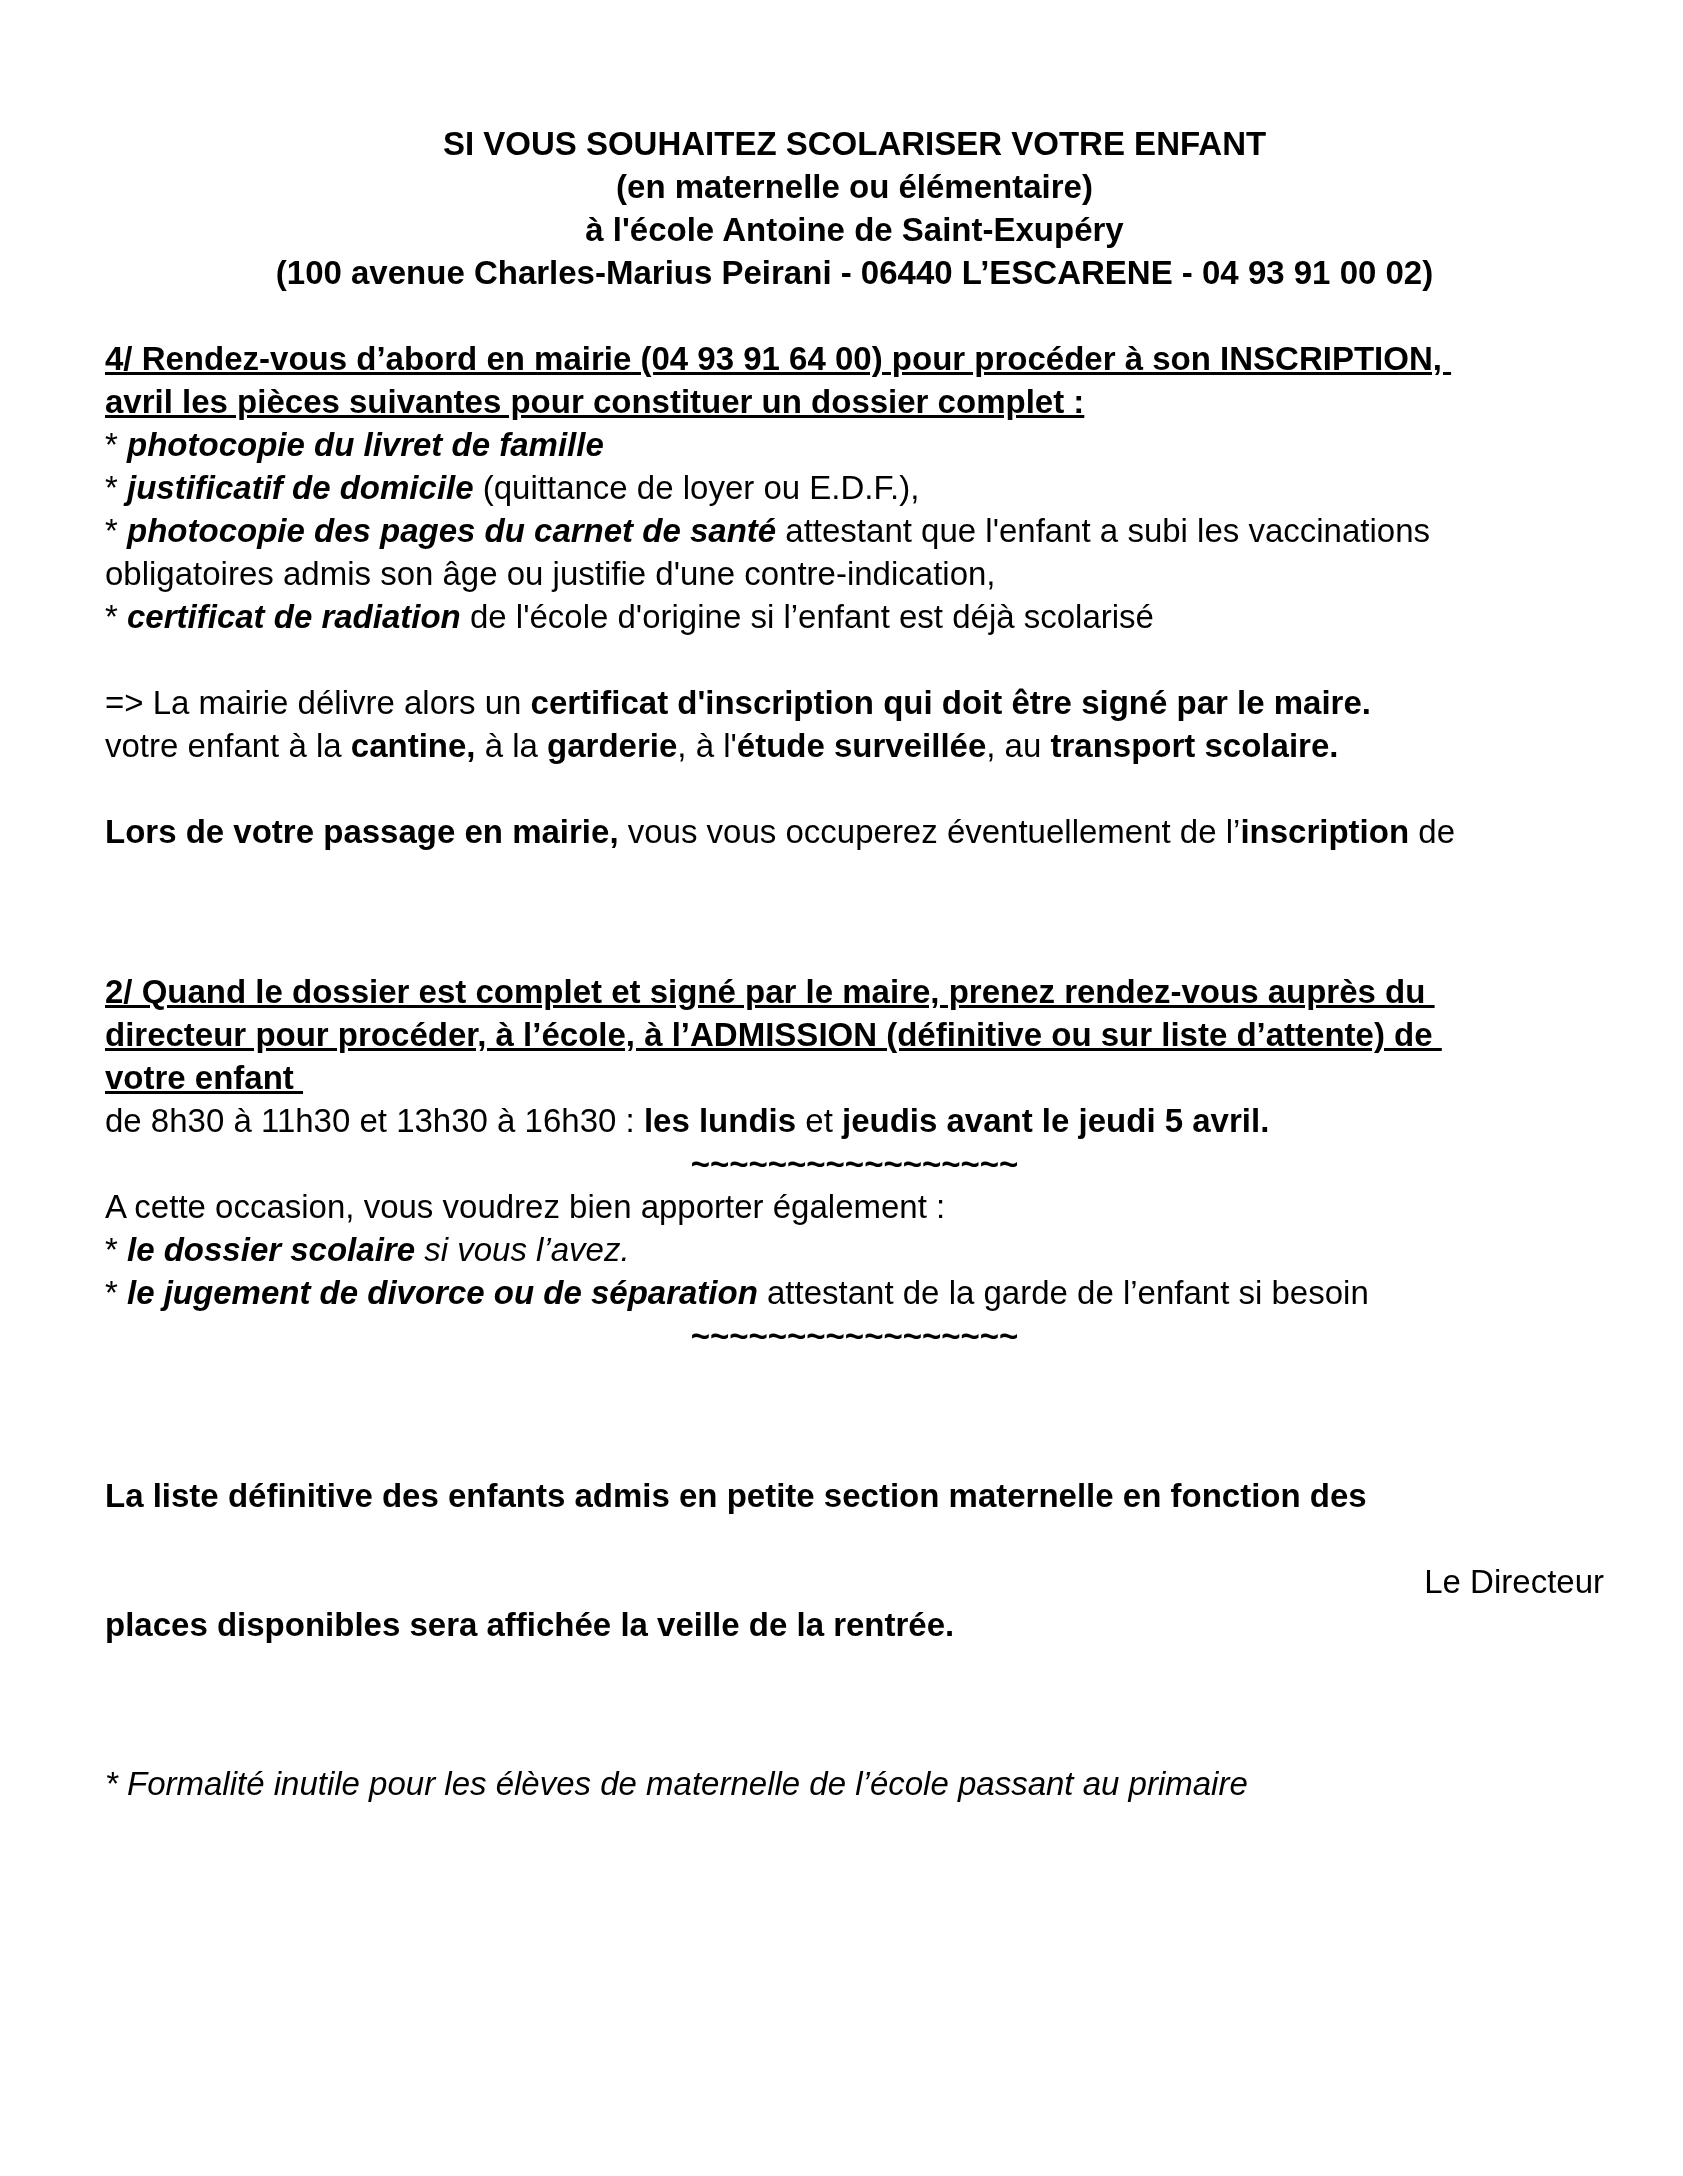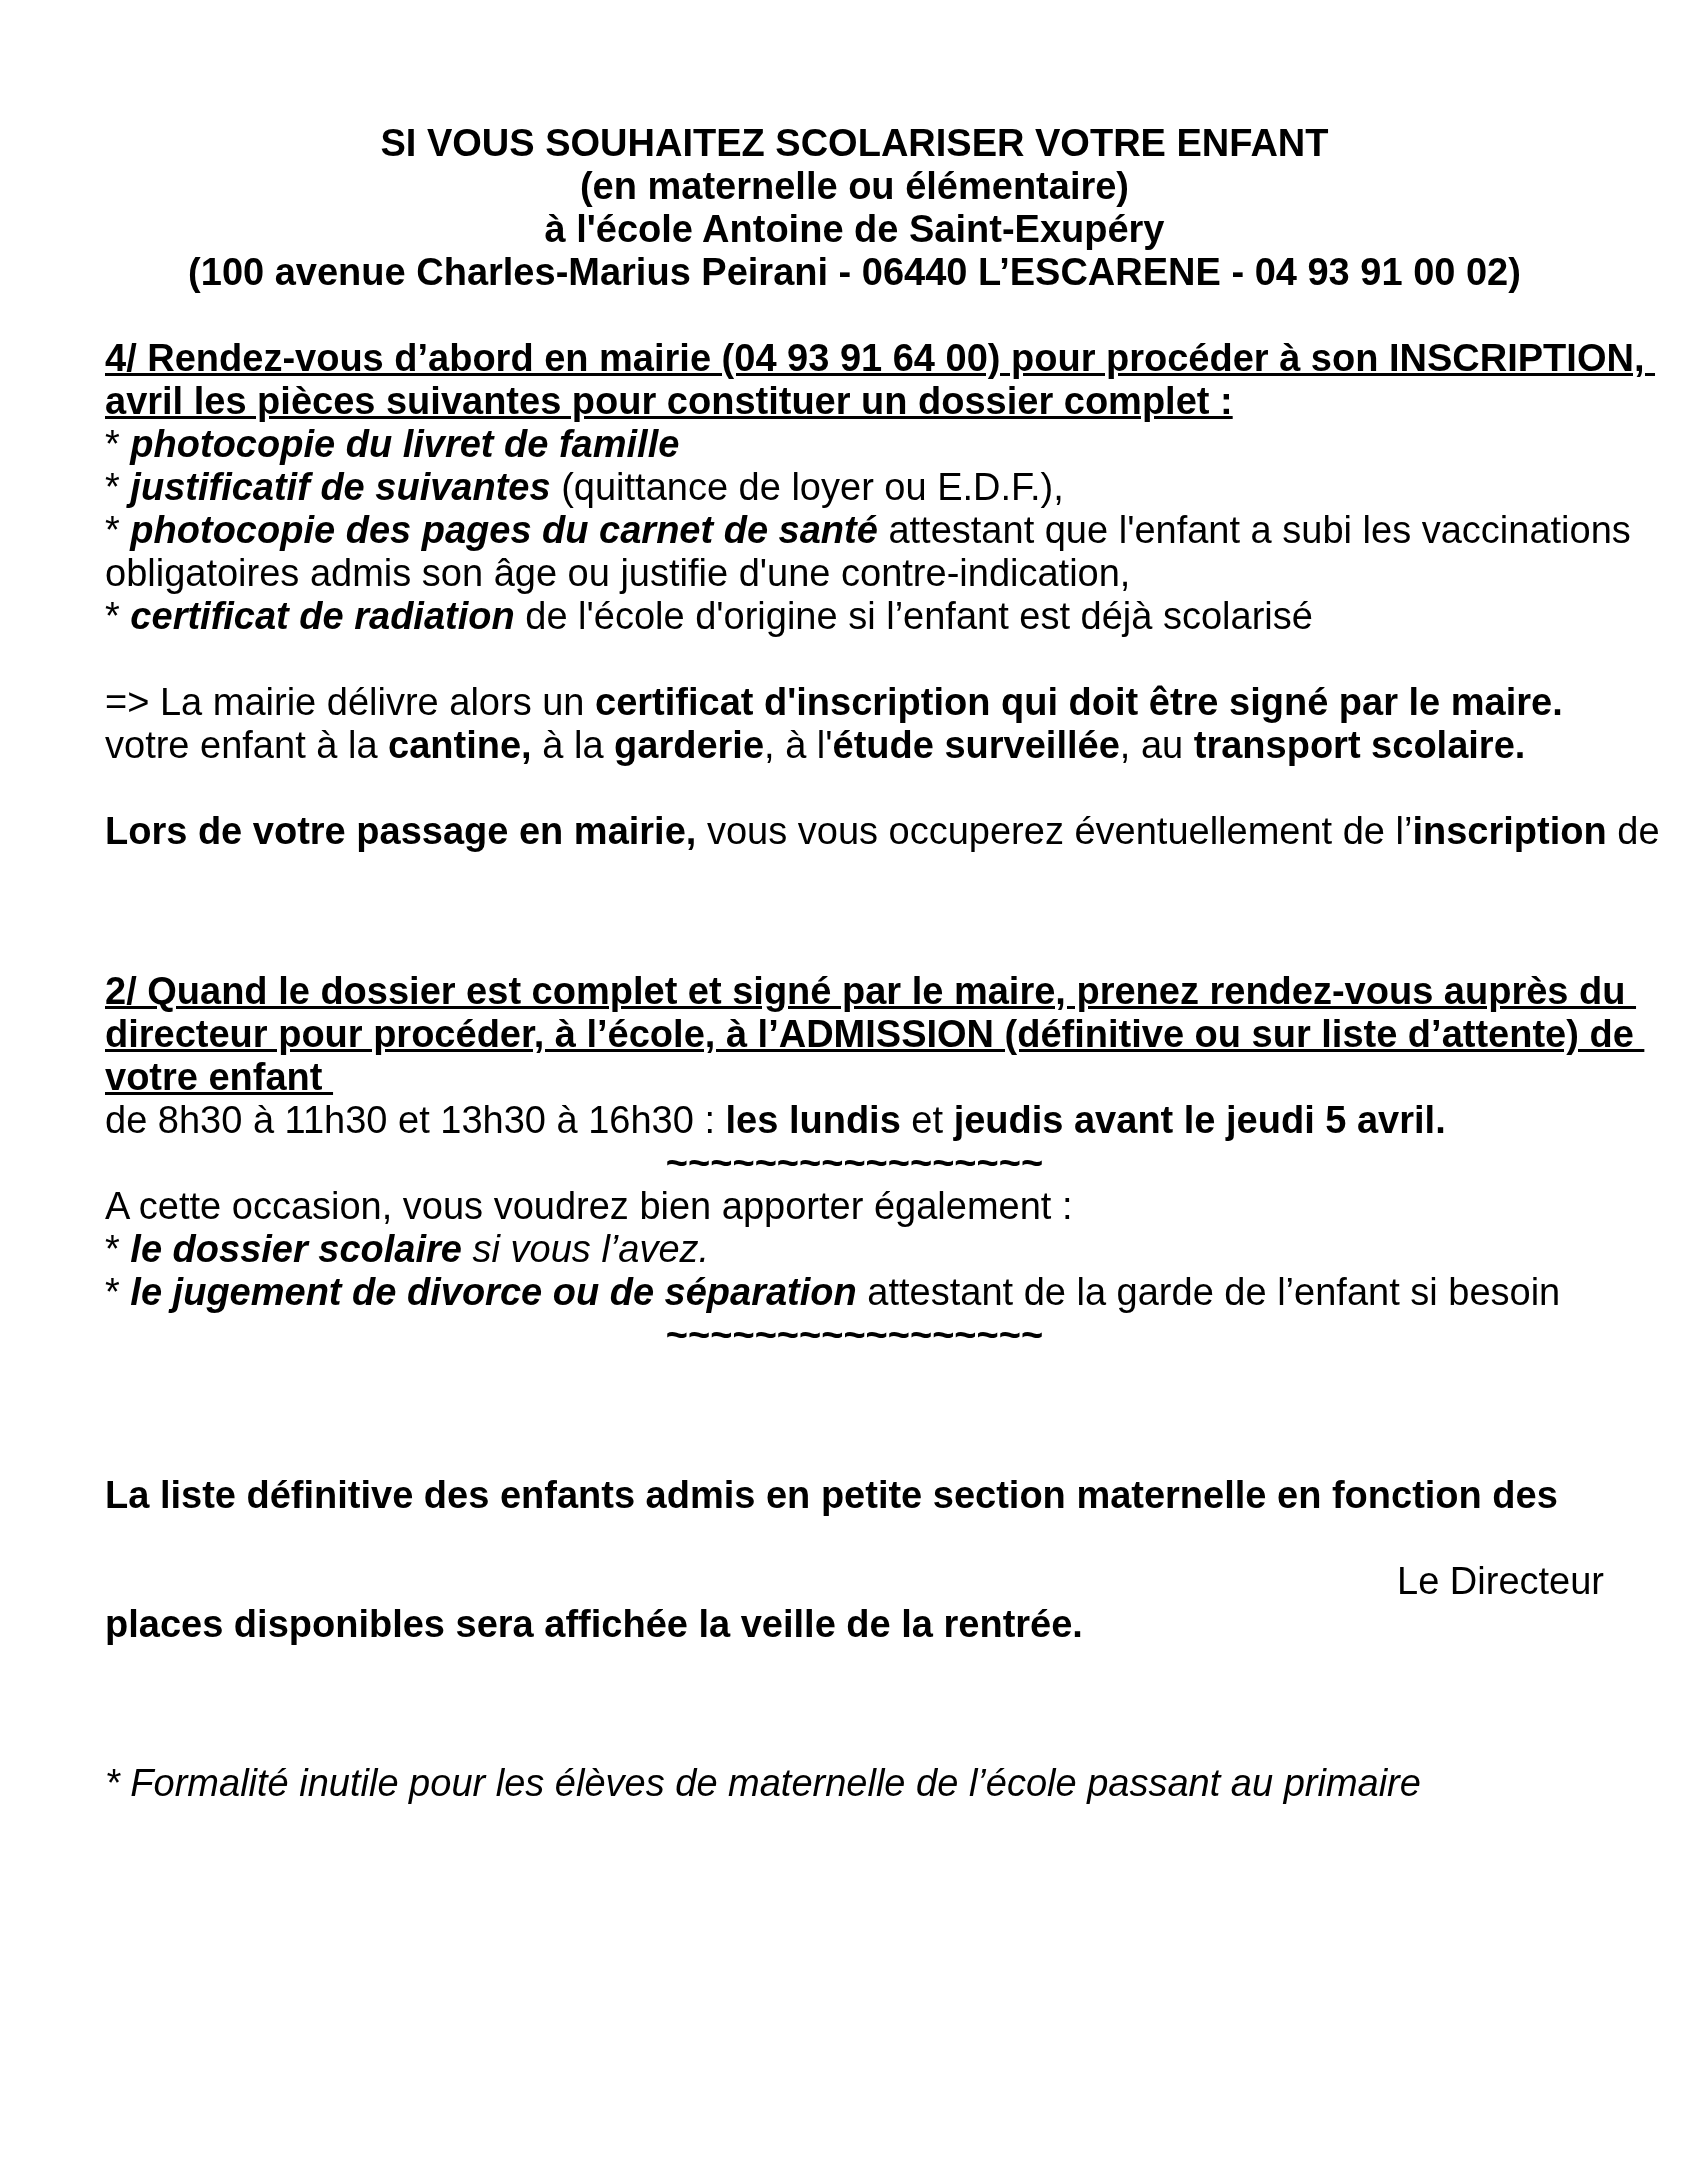--- a/index.html
+++ b/index.html
@@ -4,21 +4,21 @@
 <style>
   html,body{margin:0;padding:0;background:#ffffff;}
   .page{
     position:relative;
     width:1683px;
     height:2176px;
     box-sizing:border-box;
     background:#ffffff;
     color:#000000;
     font-family:"Liberation Sans", sans-serif;
-    font-size:38px;
+    font-size:33px;
     line-height:43px;
     padding:122px 79px 0 105px;
     overflow:hidden;
   }
   .ln{white-space:pre;min-height:43px;}
   .c{text-align:center;}
   .rt{text-align:right;}
   .g1{margin-top:43px;}
   .g2{margin-top:117px;}
   .g3{margin-top:116px;}
@@ -33,21 +33,21 @@
 
   <div class="ln c"><span class="b">SI VOUS SOUHAITEZ SCOLARISER VOTRE ENFANT</span></div>
   <div class="ln c"><span class="b">(en maternelle ou élémentaire)</span></div>
   <div class="ln c"><span class="b">à l'école Antoine de Saint-Exupéry</span></div>
   <div class="ln c"><span class="b">(100 avenue Charles-Marius Peirani - 06440 L’ESCARENE - 04 93 91 00 02)</span></div>
 
   <div class="ln g1"><span class="b u">4/ Rendez-vous d’abord en mairie (04 93 91 64 00) pour procéder à son INSCRIPTION, </span></div>
   <div class="ln"><span class="b u">avril les pièces suivantes pour constituer un dossier complet :</span></div>
 
   <div class="ln"><span>* </span><span class="b i">photocopie du livret de famille</span></div>
-  <div class="ln"><span>* </span><span class="b i">justificatif de suivantes</span><span> (quittance de loyer ou E.D.F.),</span></div>
+  <div class="ln"><span>* </span><span class="b i">justificatif de domicile</span><span> (quittance de loyer ou E.D.F.),</span></div>
   <div class="ln"><span>* </span><span class="b i">photocopie des pages du carnet de santé</span><span> attestant que l'enfant a subi les vaccinations</span></div>
   <div class="ln"><span>obligatoires admis son âge ou justifie d'une contre-indication,</span></div>
   <div class="ln"><span>* </span><span class="b i">certificat de radiation</span><span> de l'école d'origine si l’enfant est déjà scolarisé</span></div>
 
   <div class="ln g1"><span>=&gt; La mairie délivre alors un </span><span class="b">certificat d'inscription qui doit être signé par le maire.</span></div>
 
   <div class="ln"><span>votre enfant à la </span><span class="b">cantine,</span><span> à la </span><span class="b">garderie</span><span>, à l'</span><span class="b">étude surveillée</span><span>, au </span><span class="b">transport scolaire.</span></div>
   <div class="ln g1"><span class="b">Lors de votre passage en mairie,</span><span> vous vous occuperez éventuellement de l’</span><span class="b">inscription</span><span> de</span></div>
 
   <div class="ln g2"><span class="b u">2/ Quand le dossier est complet et signé par le maire, prenez rendez-vous auprès du </span></div>

